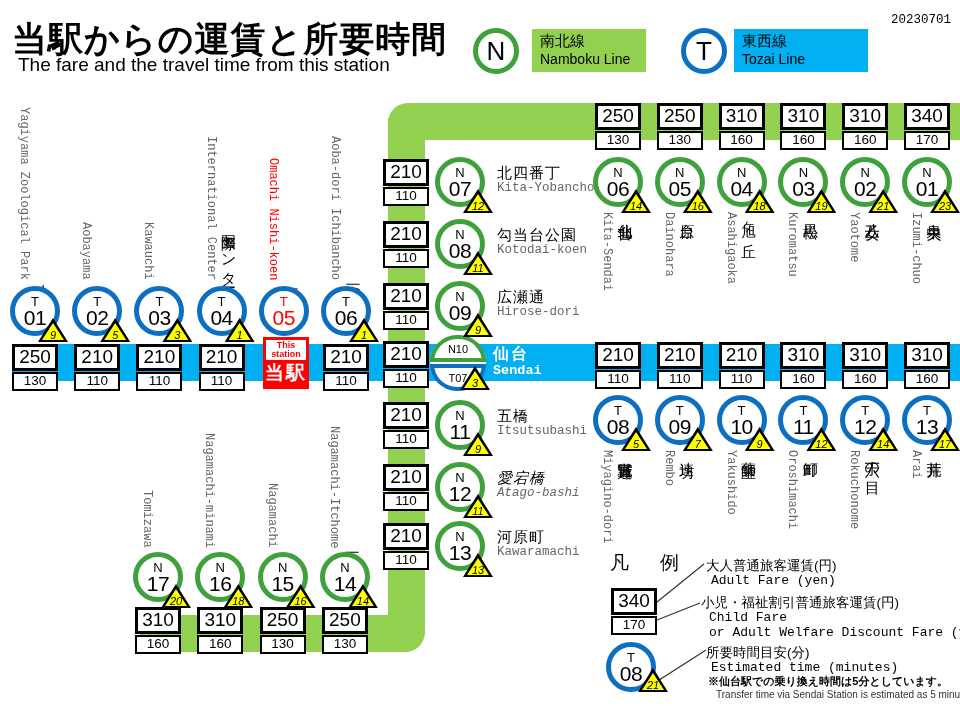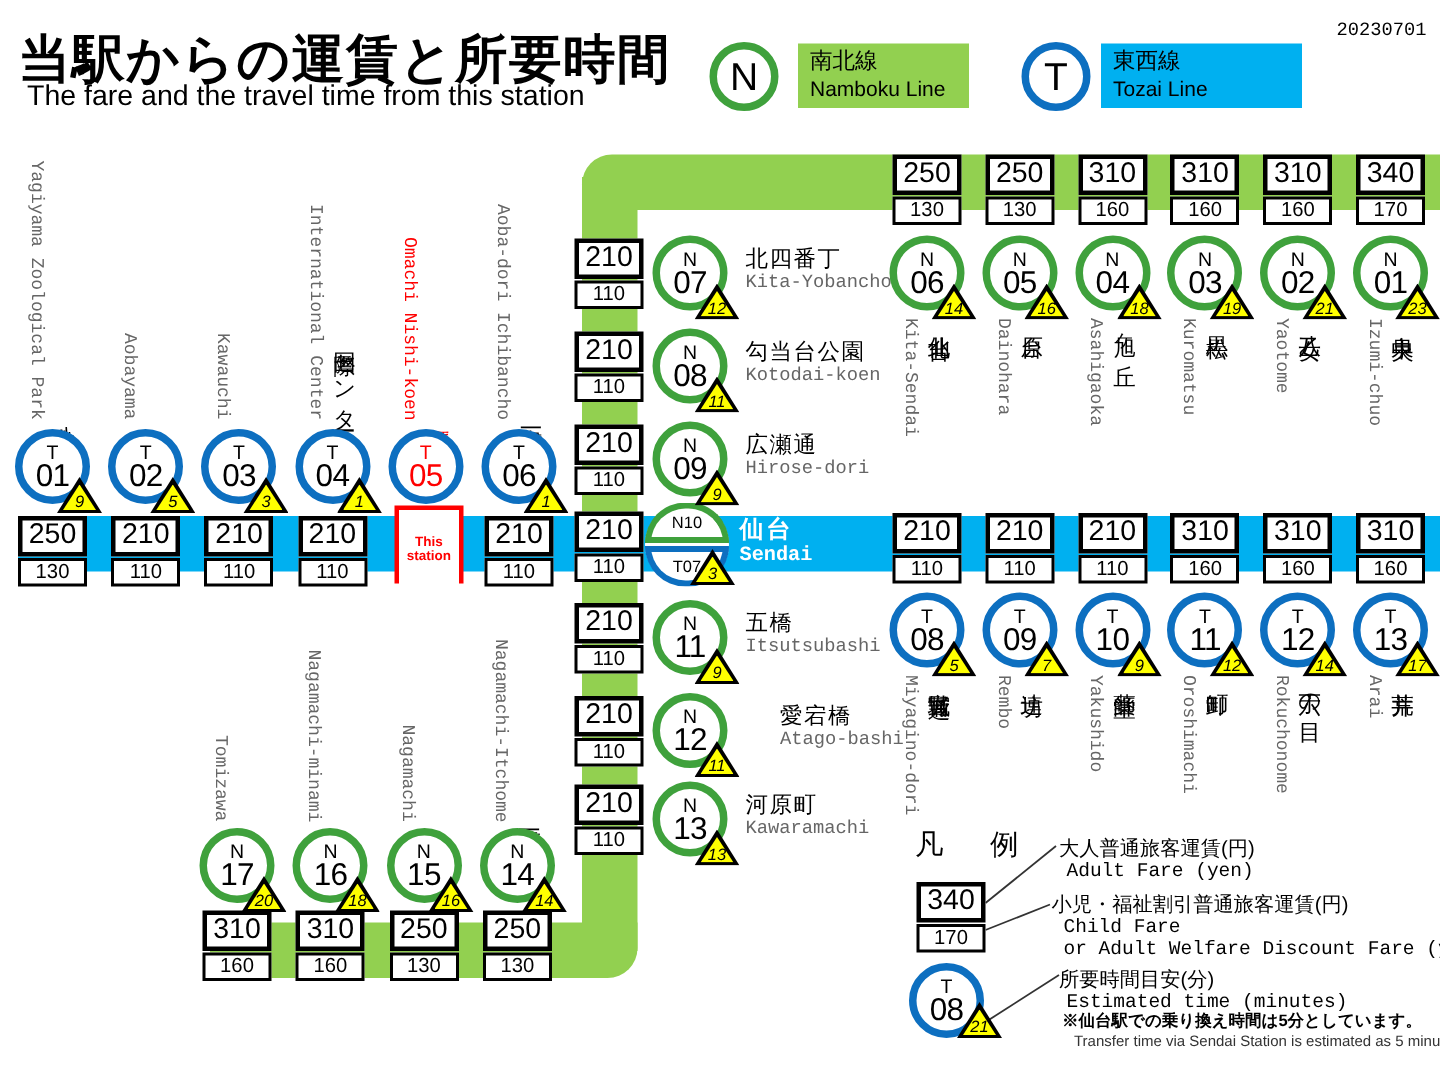--- a/index.html
+++ b/index.html
@@ -62,21 +62,21 @@
   .sendai-circ .half{position:absolute;left:0;width:56px;height:27px;box-sizing:border-box;background:#fff;
                      display:flex;align-items:center;justify-content:center;font-size:11px}
   .sendai-circ .top{top:0;border:4px solid var(--namboku-ring);border-radius:28px 28px 0 0}
   .sendai-circ .bot{bottom:0;border:4px solid var(--tozai-ring);border-radius:0 0 28px 28px}
   .sendai-name{position:absolute;left:493px;top:345px;z-index:2;color:#fff;font-weight:bold;white-space:nowrap}
   .sendai-name .jp{font-size:16px;line-height:18px;letter-spacing:2px}
   .sendai-name .en{font-size:13.5px;line-height:15px;font-family:"Liberation Mono",monospace}
 
   .tsbox{position:absolute;left:263px;top:337px;width:46px;height:52px;background:var(--highlight);z-index:4}
   .tsbox .en{margin:3px 3px 0 3px;background:#fff;color:var(--highlight);font-weight:bold;font-size:9px;
-             line-height:9px;text-align:center;padding:17px 0}
+             line-height:9px;text-align:center;padding:1px 0}
   .tsbox .jp{color:#fff;font-weight:bold;font-size:19px;text-align:center;line-height:26px;letter-spacing:2px}
 
   .lg-title{position:absolute;left:610px;top:550px;font-size:19px;letter-spacing:6px}
   .lg-text{position:absolute;white-space:nowrap}
   .jp13{font-size:13.5px;line-height:15px}
   .en13{font-size:13px;line-height:14px;font-family:"Liberation Mono",monospace}
   .noteb{font-size:11px;font-weight:bold;line-height:12px}
   .noten{font-size:10px;line-height:11px;color:#333}
   #legend-lines{position:absolute;left:600px;top:550px;z-index:1}
 </style>
@@ -286,21 +286,21 @@
       </div>
       <div class="circ n" style="left: 435px; top: 462px;">
         <div class="cl">N</div>
         <div class="cn">12</div>
       </div>
       <div class="tri" style="left: 463px; top: 494px;">
         <div class="t-outer"></div>
         <div class="t-inner"></div>
         <div class="t-num">11</div>
       </div>
-      <div class="hname" style="left: 520px; top: 469px;">
+      <div class="hname" style="left: 497px; top: 469px; font-style: italic;">
         <div class="jp">愛宕橋</div>
         <div class="en">Atago-bashi</div>
       </div>
       <div class="fare" style="left: 383px; top: 523px;">
         <div class="a">210</div>
         <div class="c">110</div>
       </div>
       <div class="circ n" style="left: 435px; top: 521px;">
         <div class="cl">N</div>
         <div class="cn">13</div>

